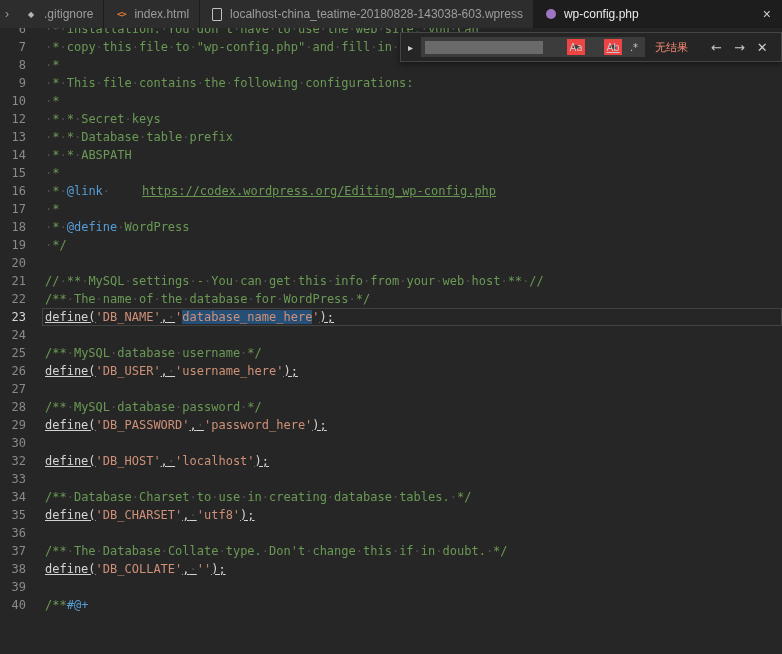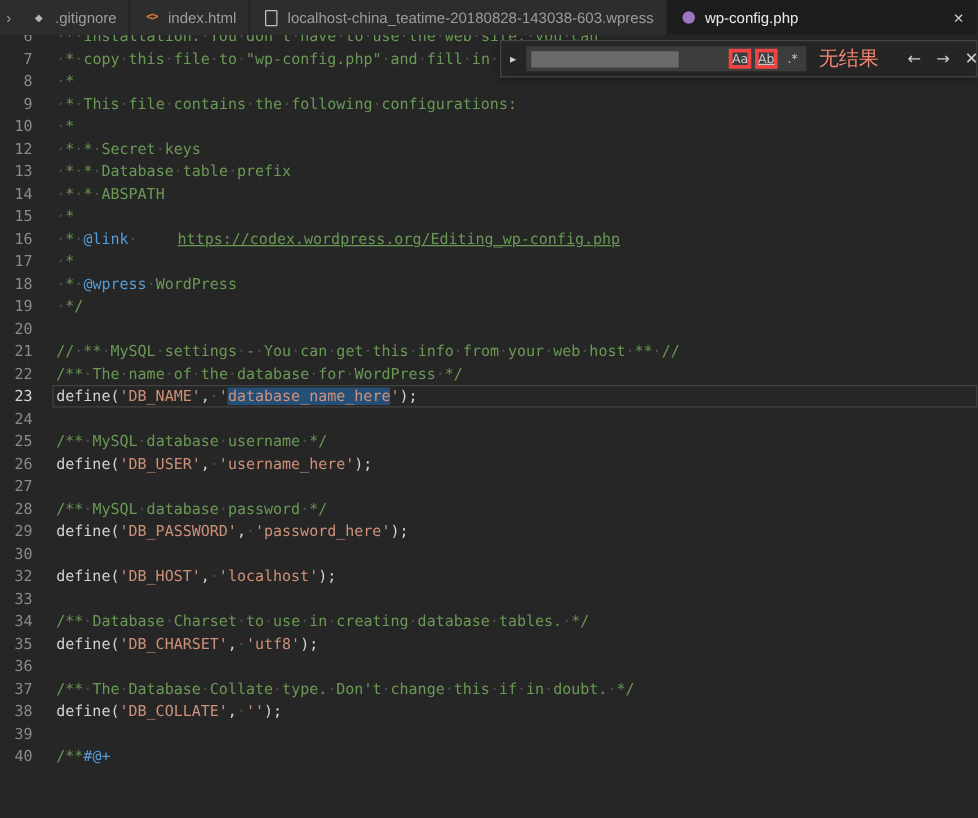--- a/index.html
+++ b/index.html
@@ -12,21 +12,21 @@
   .line{display:flex;height:18px;line-height:18px;position:relative;}
   .num{flex:none;width:26px;text-align:right;color:var(--line-number,#8a8a8a);user-select:none;}
   .content{flex:1;padding-left:19px;white-space:pre;color:var(--plain,#d4d4d4);}
   .line.current .num{color:#d8d8d8;}
   .line.current::after{content:"";position:absolute;left:42px;right:0;top:0;bottom:0;
     border:1px solid var(--current-line-border,#424242);pointer-events:none;box-sizing:border-box;}
   .tk-comment{color:var(--comment,#6a9955);}
   .tk-string{color:var(--string,#ce9178);}
   .tk-tag{color:var(--tag,#569cd6);}
   .tk-link{color:var(--comment,#6a9955);text-decoration:underline;margin-left:32px;}
-  .tk-plain{color:var(--plain,#d4d4d4);}
+  .tk-plain{color:var(--plain,#d4d4d4);text-decoration:underline;}
   .sel{background:var(--selection,#264f78);}
   .ws{color:var(--whitespace-dot,#505050);}
 
   
   .tabbar{position:absolute;top:0;left:0;right:0;height:28px;display:flex;z-index:10;
     background:var(--tab-inactive-bg,#2d2d2d);
     font-family:"Liberation Sans","DejaVu Sans",sans-serif;font-size:12px;}
   .tab-overflow{width:14px;display:flex;align-items:center;justify-content:center;
     color:#9a9a9a;font-size:12px;cursor:pointer;}
   .tab{display:flex;align-items:center;gap:6px;padding:0 10px;
@@ -49,23 +49,23 @@
     box-shadow:0 2px 6px rgba(0,0,0,.45);overflow:hidden;
     font-family:"DejaVu Sans","Liberation Sans",sans-serif;}
   .find-toggle{color:#d0d0d0;font-size:10px;flex:none;cursor:pointer;background:none;border:none;padding:0 2px;}
   .find-input{flex:none;width:224px;height:20px;background:#3c3c3c;display:flex;align-items:center;
     padding:0 2px 0 4px;box-sizing:border-box;cursor:text;}
   .find-sel{width:118px;height:13px;background:#6a6a6a;}
   .find-opts{margin-left:auto;display:flex;gap:3px;align-items:center;}
   .opt{background:none;border:none;color:#c8c8c8;font-size:10px;width:18px;height:16px;padding:0;
     display:flex;align-items:center;justify-content:center;cursor:pointer;
     font-family:"DejaVu Sans",sans-serif;box-sizing:border-box;}
-  .opt.boxed{border:3px solid #ef4444;}
+  .opt.boxed{border:6px solid #ef4444;margin-left:16px;}
   .opt.uline{text-decoration:underline;}
-  .find-results{color:var(--no-results,#f48771);font-size:16px;white-space:nowrap;margin:0 4px;}
+  .find-results{color:var(--no-results,#f48771);font-size:11px;white-space:nowrap;margin:0 4px;}
   .find-nav{background:none;border:none;color:#cccccc;font-size:13px;padding:0 3px;cursor:pointer;flex:none;
     font-family:"DejaVu Sans",sans-serif;}
   .find-nav.prev{margin-left:10px;}
 </style>
 </head>
 <body>
 
 <div class="app">
 
   <div class="editor">
@@ -109,21 +109,21 @@
         <div class="line">
           <span class="num">16</span>
           <span class="content"><span class="tk-comment"><span class="ws">·</span>*<span class="ws">·</span></span><span class="tk-tag">@link</span><span class="tk-comment"><span class="ws">·</span></span><span class="tk-link">https://codex.wordpress.org/Editing_wp-config.php</span></span>
         </div>
         <div class="line">
           <span class="num">17</span>
           <span class="content"><span class="tk-comment"><span class="ws">·</span>*</span></span>
         </div>
         <div class="line">
           <span class="num">18</span>
-          <span class="content"><span class="tk-comment"><span class="ws">·</span>*<span class="ws">·</span></span><span class="tk-tag">@wpress</span><span class="tk-comment"><span class="ws">·</span>WordPress</span></span>
+          <span class="content"><span class="tk-comment"><span class="ws">·</span>*<span class="ws">·</span></span><span class="tk-tag">@define</span><span class="tk-comment"><span class="ws">·</span>WordPress</span></span>
         </div>
         <div class="line">
           <span class="num">19</span>
           <span class="content"><span class="tk-comment"><span class="ws">·</span>*/</span></span>
         </div>
         <div class="line">
           <span class="num">20</span>
           <span class="content"></span>
         </div>
         <div class="line">

